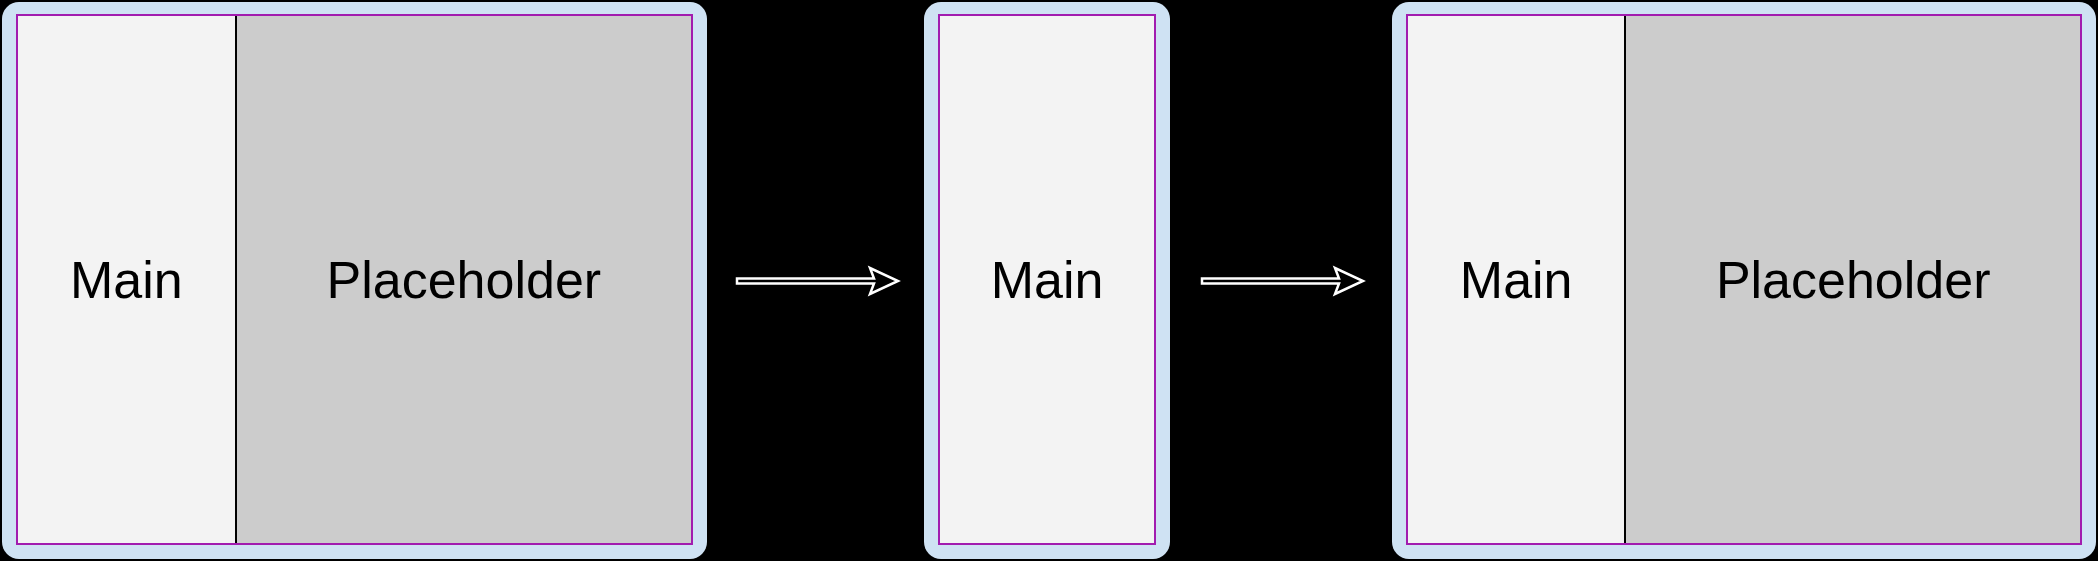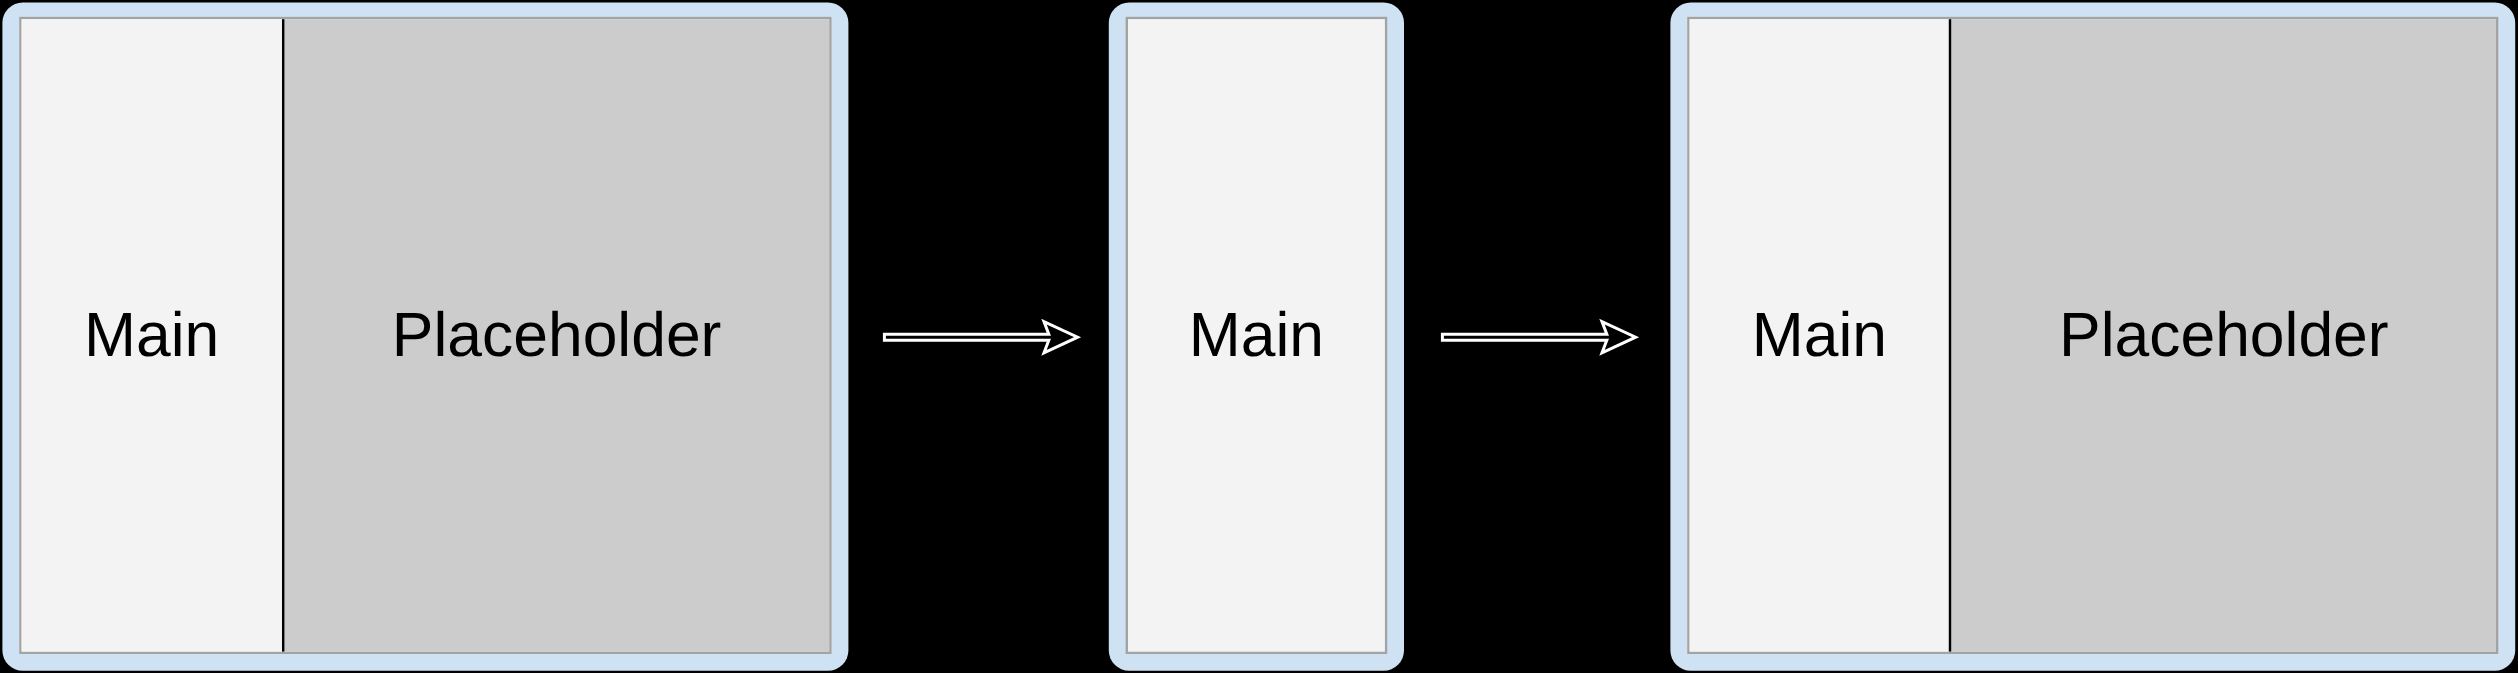--- a/index.html
+++ b/index.html
@@ -30,21 +30,21 @@
   }
   .device-1 { left: 2px;    width: 705px; }
   .device-2 { left: 924px;  width: 246px; }
   .device-3 { left: 1392px; width: 704px; }
 
   
   .screen {
     width: 100%;
     height: 100%;
     box-sizing: border-box;
-    border: 2px solid #a3a3a3;
+    border: 2px solid #a21caf;
     display: flex;
     flex-direction: row;
     background: #f3f3f3;
   }
   .pane {
     display: flex;
     align-items: center;
     justify-content: center;
     font-size: 52px;
     line-height: 1;

